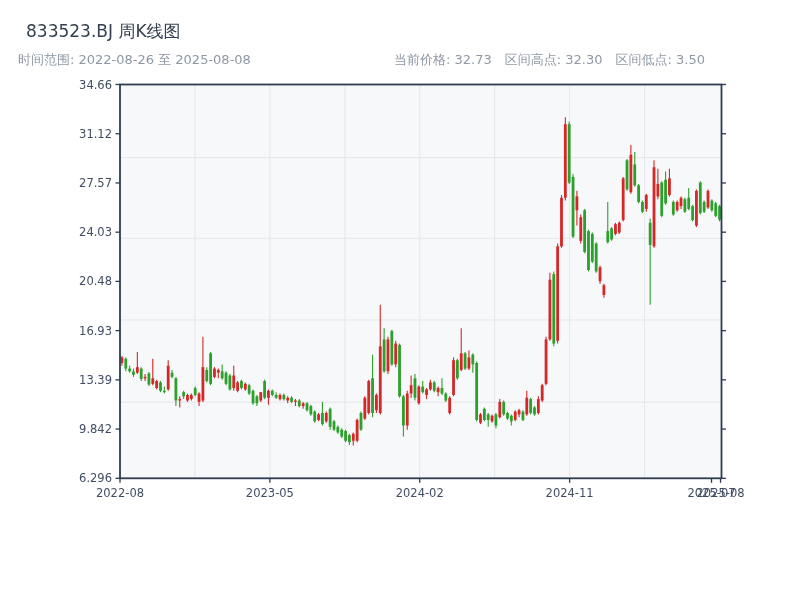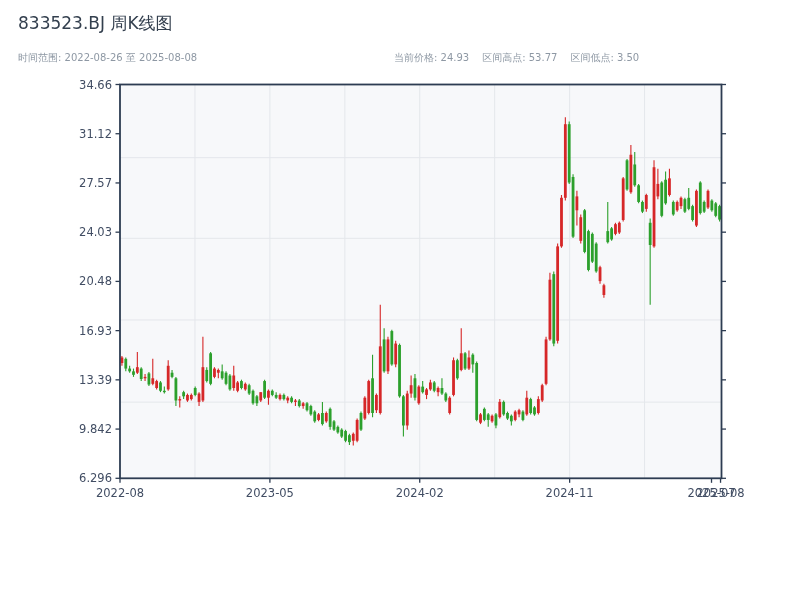--- a/index.html
+++ b/index.html
@@ -2,38 +2,38 @@
 <html><head>
 <meta charset="utf-8">
 <style>
   html,body{margin:0;padding:0;}
   body{
     width:800px;height:600px;position:relative;overflow:hidden;
     background:#ffffff;
     font-family:"DejaVu Sans","Liberation Sans",sans-serif;
   }
   .chart-title{
-    position:absolute;left:18px;top:12px;margin:0;
+    position:absolute;left:18px;top:12px;margin:8px;
     font-size:17px;font-weight:400;color:#333f4e;
   }
   .subline{
-    position:absolute;top:51px;font-size:10px;color:#8e98a4;white-space:nowrap;
+    position:absolute;top:51px;font-size:13px;color:#8e98a4;white-space:nowrap;
   }
   .subline.left{left:18px;}
   .subline.right{left:394px;}
   .subline.right span{margin-right:13px;}
   #kline-svg{position:absolute;left:0;top:0;}
 </style>
 </head>
 <body>
 
 <h1 class="chart-title">833523.BJ 周K线图</h1>
 <div class="subline left">时间范围: 2022-08-26 至 2025-08-08</div>
 <div class="subline right">
-  <span>当前价格: 24.93</span><span>区间高点: 53.77</span><span>区间低点: 3.50</span>
+  <span>当前价格: 32.73</span><span>区间高点: 32.30</span><span>区间低点: 3.50</span>
 </div>
 
 <svg id="kline-svg" width="800" height="600">
     <rect x="120" y="84.5" width="601.5" height="393.8" fill="#f7f8fa"></rect>
     <line x1="194.9469" y1="84.5" x2="194.9469" y2="478.3" stroke="#e4e7eb" stroke-width="1"></line>
     <line x1="269.8938" y1="84.5" x2="269.8938" y2="478.3" stroke="#e4e7eb" stroke-width="1"></line>
     <line x1="344.8407" y1="84.5" x2="344.8407" y2="478.3" stroke="#e4e7eb" stroke-width="1"></line>
     <line x1="419.72745000000003" y1="84.5" x2="419.72745000000003" y2="478.3" stroke="#e4e7eb" stroke-width="1"></line>
     <line x1="494.67435" y1="84.5" x2="494.67435" y2="478.3" stroke="#e4e7eb" stroke-width="1"></line>
     <line x1="569.62125" y1="84.5" x2="569.62125" y2="478.3" stroke="#e4e7eb" stroke-width="1"></line>

